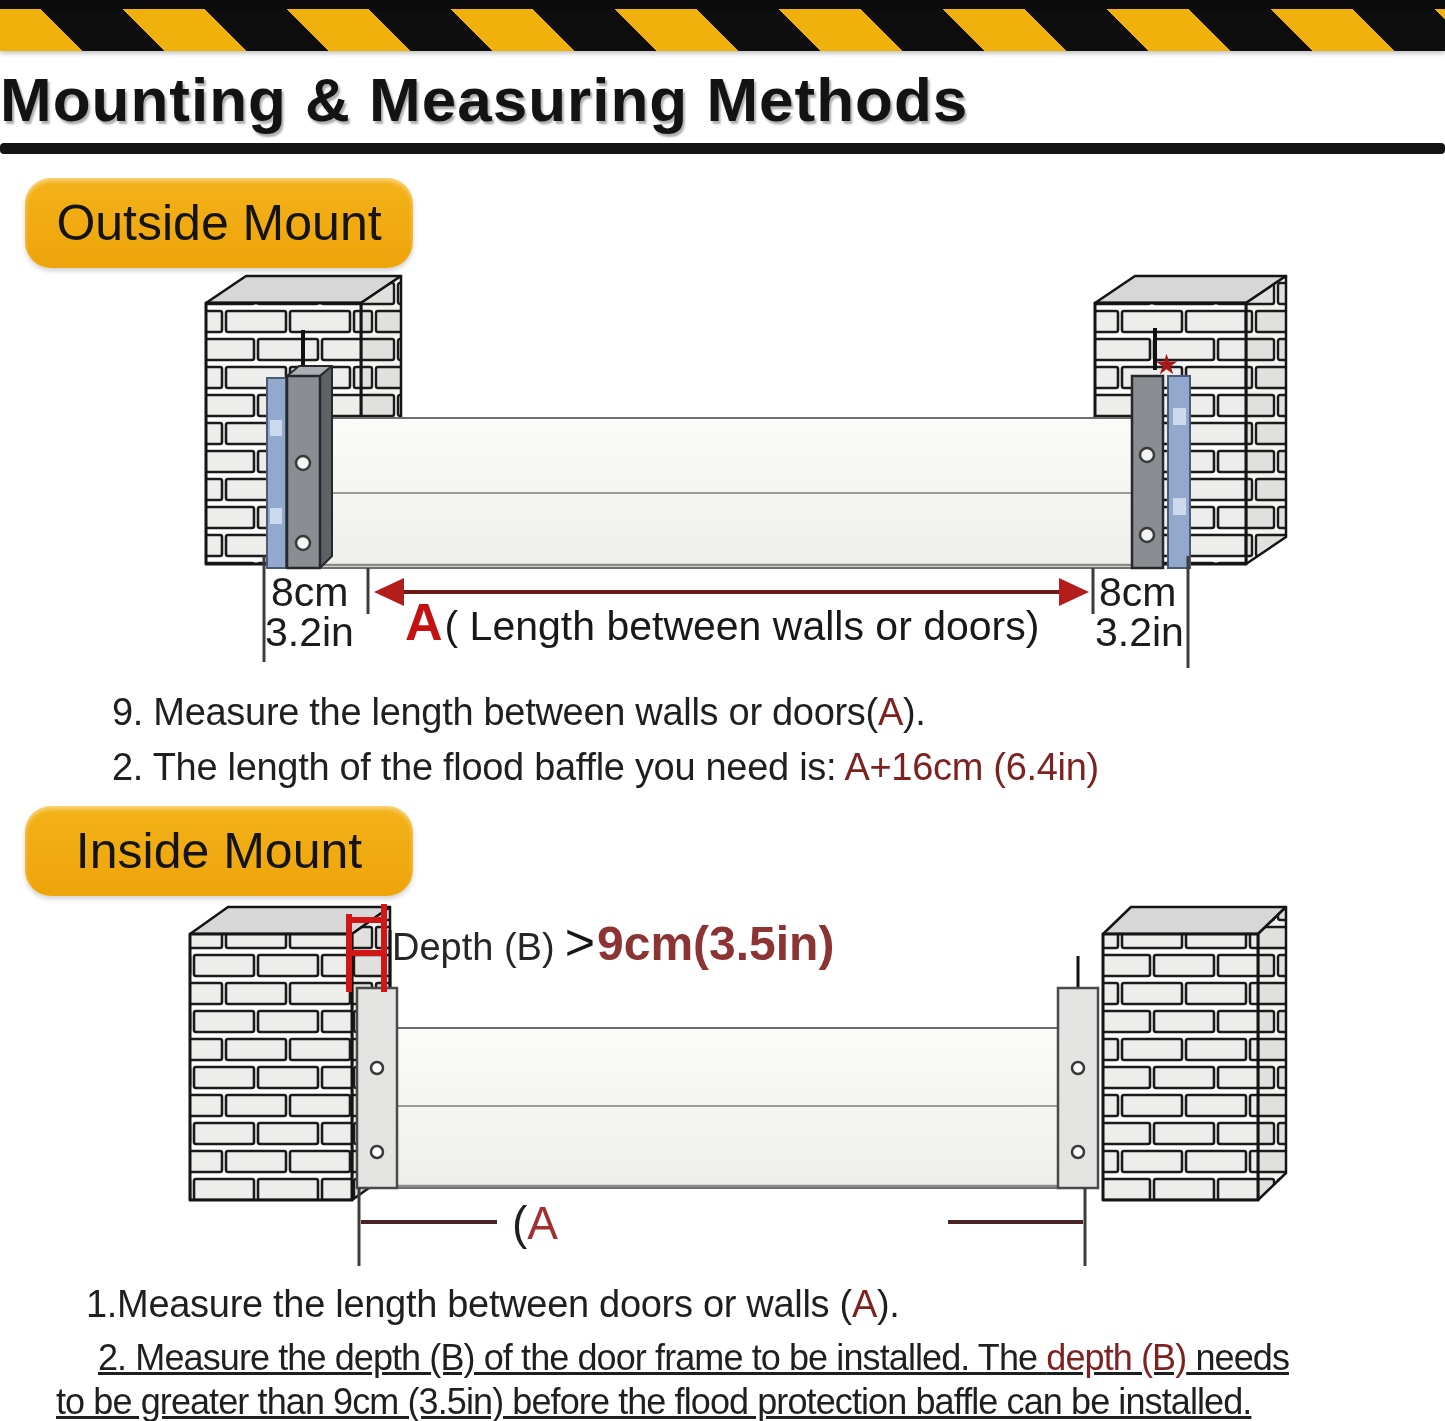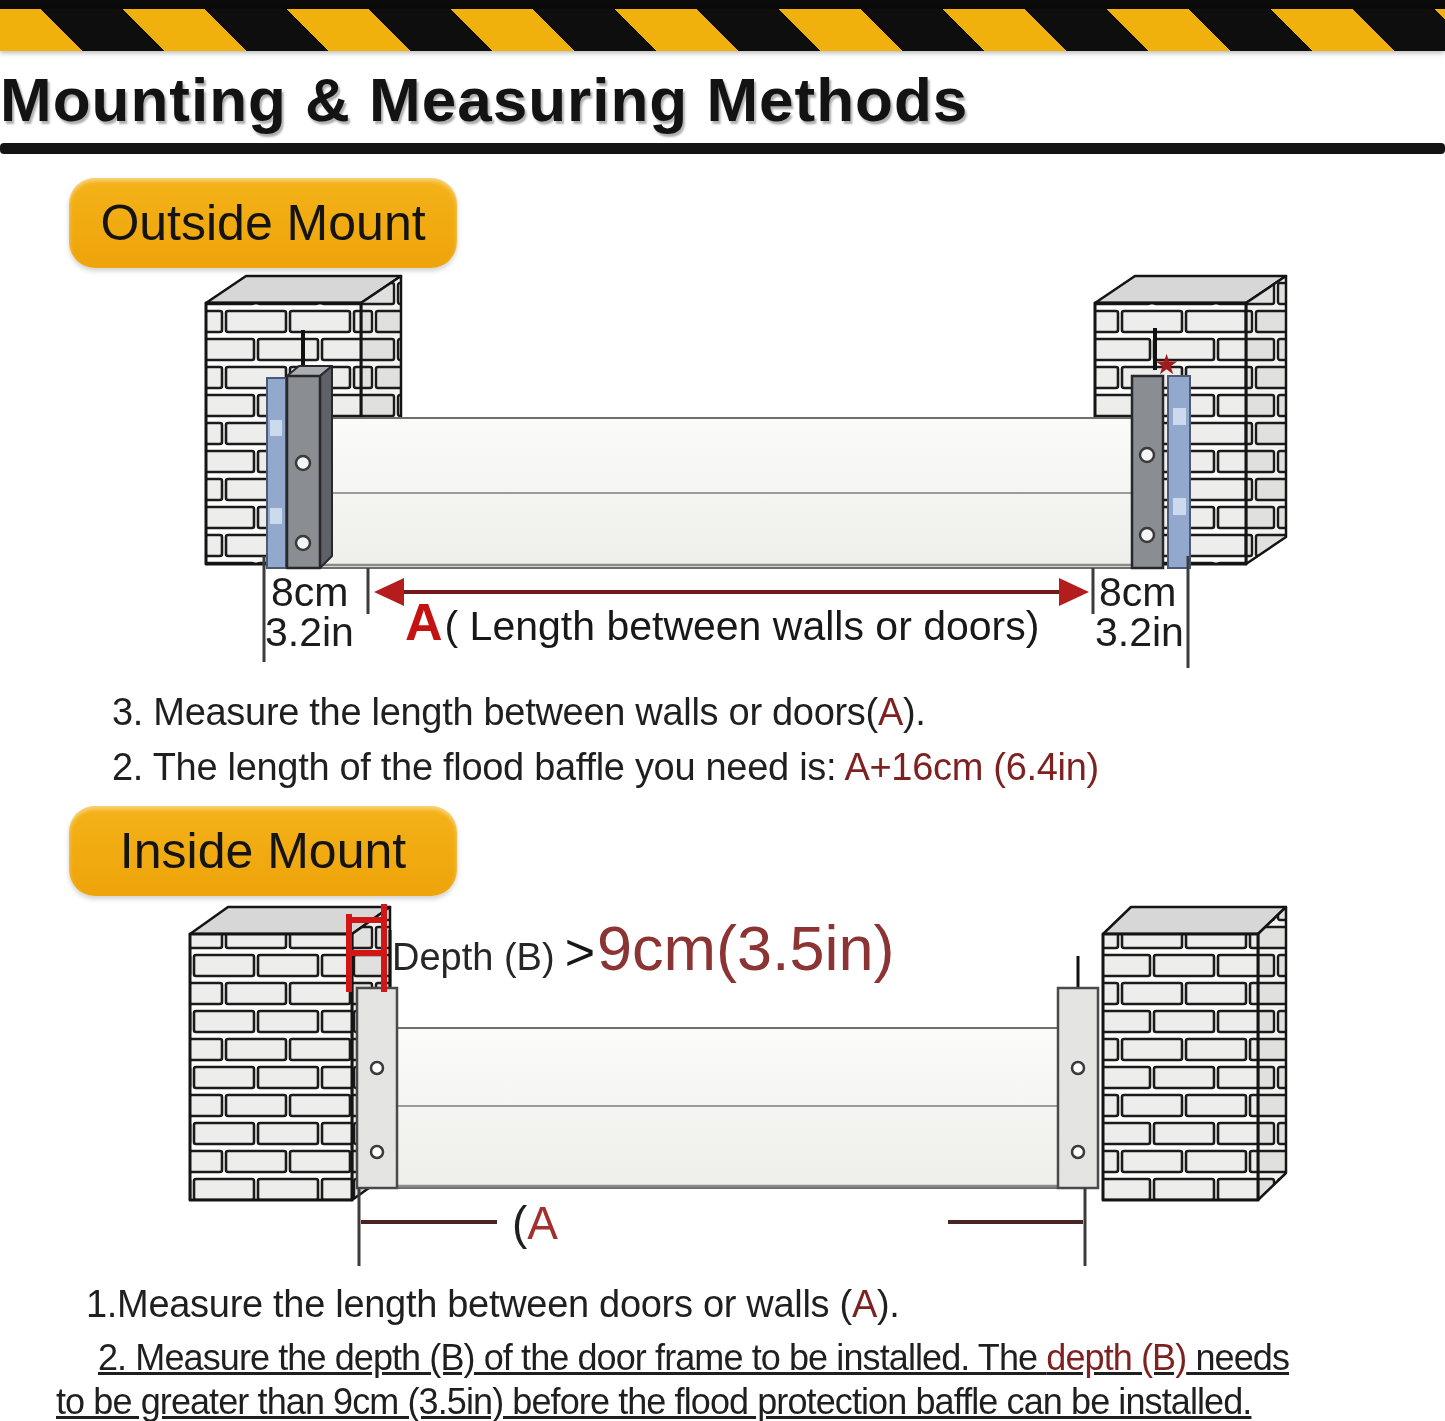--- a/index.html
+++ b/index.html
@@ -15,34 +15,34 @@
   .page-title{left:0;top:56px;width:1445px;height:88px;line-height:88px;
     font-size:62px;font-weight:bold;letter-spacing:1px;color:#131313;
     text-shadow:2px 3px 2px rgba(110,110,110,.55);}
   .header-rule{left:0;top:143px;width:1445px;height:11px;background:#141414;border-radius:4px;}
 
   
   .badge{width:388px;height:90px;border-radius:26px;
     background:linear-gradient(#f4b219,#eea40a);
     box-shadow:inset 0 3px 4px rgba(255,255,255,.45), 0 3px 5px rgba(0,0,0,.18);
     display:flex;align-items:center;justify-content:center;
-    font-size:50px;color:#141414;margin-left:44px;}
+    font-size:50px;color:#141414;}
   .badge-outside{left:25px;top:178px;}
   .badge-inside{left:25px;top:806px;}
 
   
   .dim{font-size:41px;color:#1c1c1c;white-space:nowrap;}
   .arrow-label{display:flex;align-items:baseline;white-space:nowrap;}
   .alabel-a{font-size:52px;font-weight:bold;color:#c41212;margin-right:2px;}
   .alabel-rest{font-size:41px;color:#181818;}
 
   .depth-row{display:flex;align-items:baseline;white-space:nowrap;}
   .depth-label{font-size:38px;color:#262626;}
   .depth-gt{font-size:52px;color:#161616;margin:0 2px 0 10px;}
-  .depth-val{font-size:63px;color:#8c3434;}
+  .depth-val{font-size:48px;color:#8c3434;font-weight:bold;}
 
   .len-row{display:flex;align-items:baseline;white-space:nowrap;font-size:46px;color:#1f1f1f;}
   .len-em{color:#a33030;}
 
   .step{font-size:38px;color:#1f1f1f;white-space:nowrap;letter-spacing:-0.3px;}
   .step .em{color:#7e2121;}
   .tight{font-size:36px;letter-spacing:-0.9px;text-decoration:underline;}
   svg{display:block;}
 </style>
 </head>
@@ -140,21 +140,21 @@
 <div class="abs dim" style="left:271px;top:569px">8cm</div>
 <div class="abs dim" style="left:265px;top:609px">3.2in</div>
 <div class="abs dim" style="left:1099px;top:569px">8cm</div>
 <div class="abs dim" style="left:1095px;top:609px">3.2in</div>
 <div class="abs arrow-label" style="left:405px;top:592px">
   <span class="alabel-a">A</span>
   <span class="alabel-rest">( Length between walls or doors)</span>
 </div>
 
 <div class="abs step" style="left:112px;top:691px">
-  <span>3. Measure the length between walls or doors(</span><span class="em">A</span><span>).</span>
+  <span>9. Measure the length between walls or doors(</span><span class="em">A</span><span>).</span>
 </div>
 <div class="abs step" style="left:112px;top:746px">
   <span>2. The length of the flood baffle you need is: </span><span class="em">A+16cm (6.4in)</span><span></span>
 </div>
 
 <svg class="abs" style="left:0;top:890px" width="1445" height="400" viewBox="0 890 1445 400">
   <g stroke-linejoin="round">
     <polygon points="190,934 228,907 390,907 352,934" fill="#d7d7d7" stroke="#141414" stroke-width="2.5"></polygon>
     <polygon points="352,934 390,907 390,1173 352,1200" fill="url(#brickS)" stroke="#141414" stroke-width="2.5"></polygon>
     <rect x="190" y="934" width="162" height="266" fill="url(#brick)" stroke="#141414" stroke-width="3"></rect>

